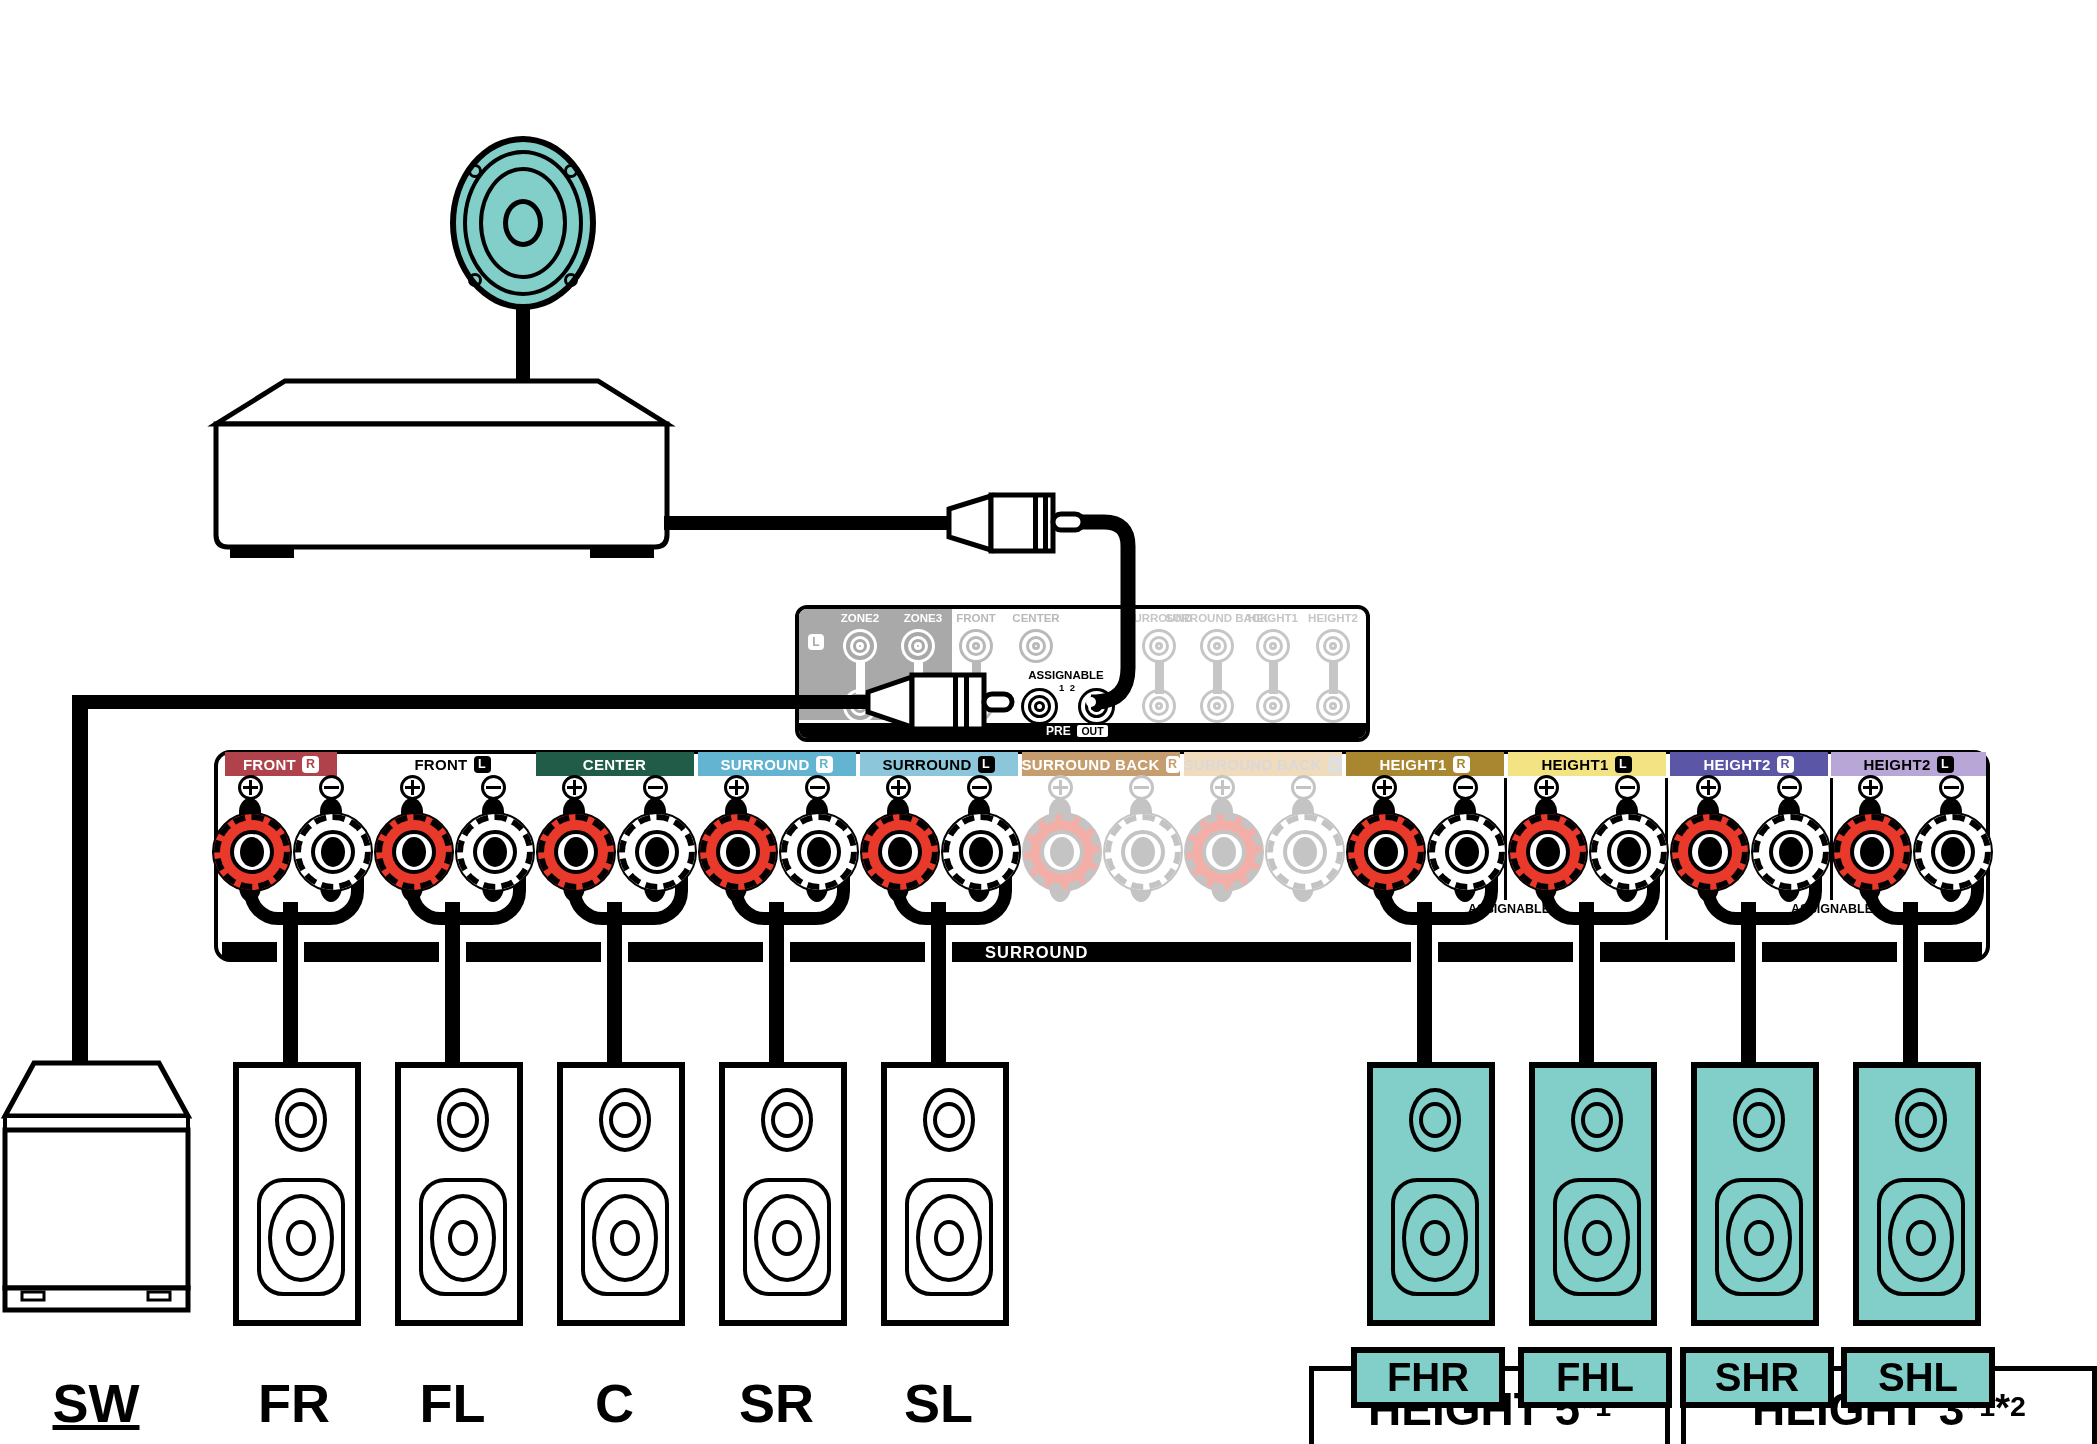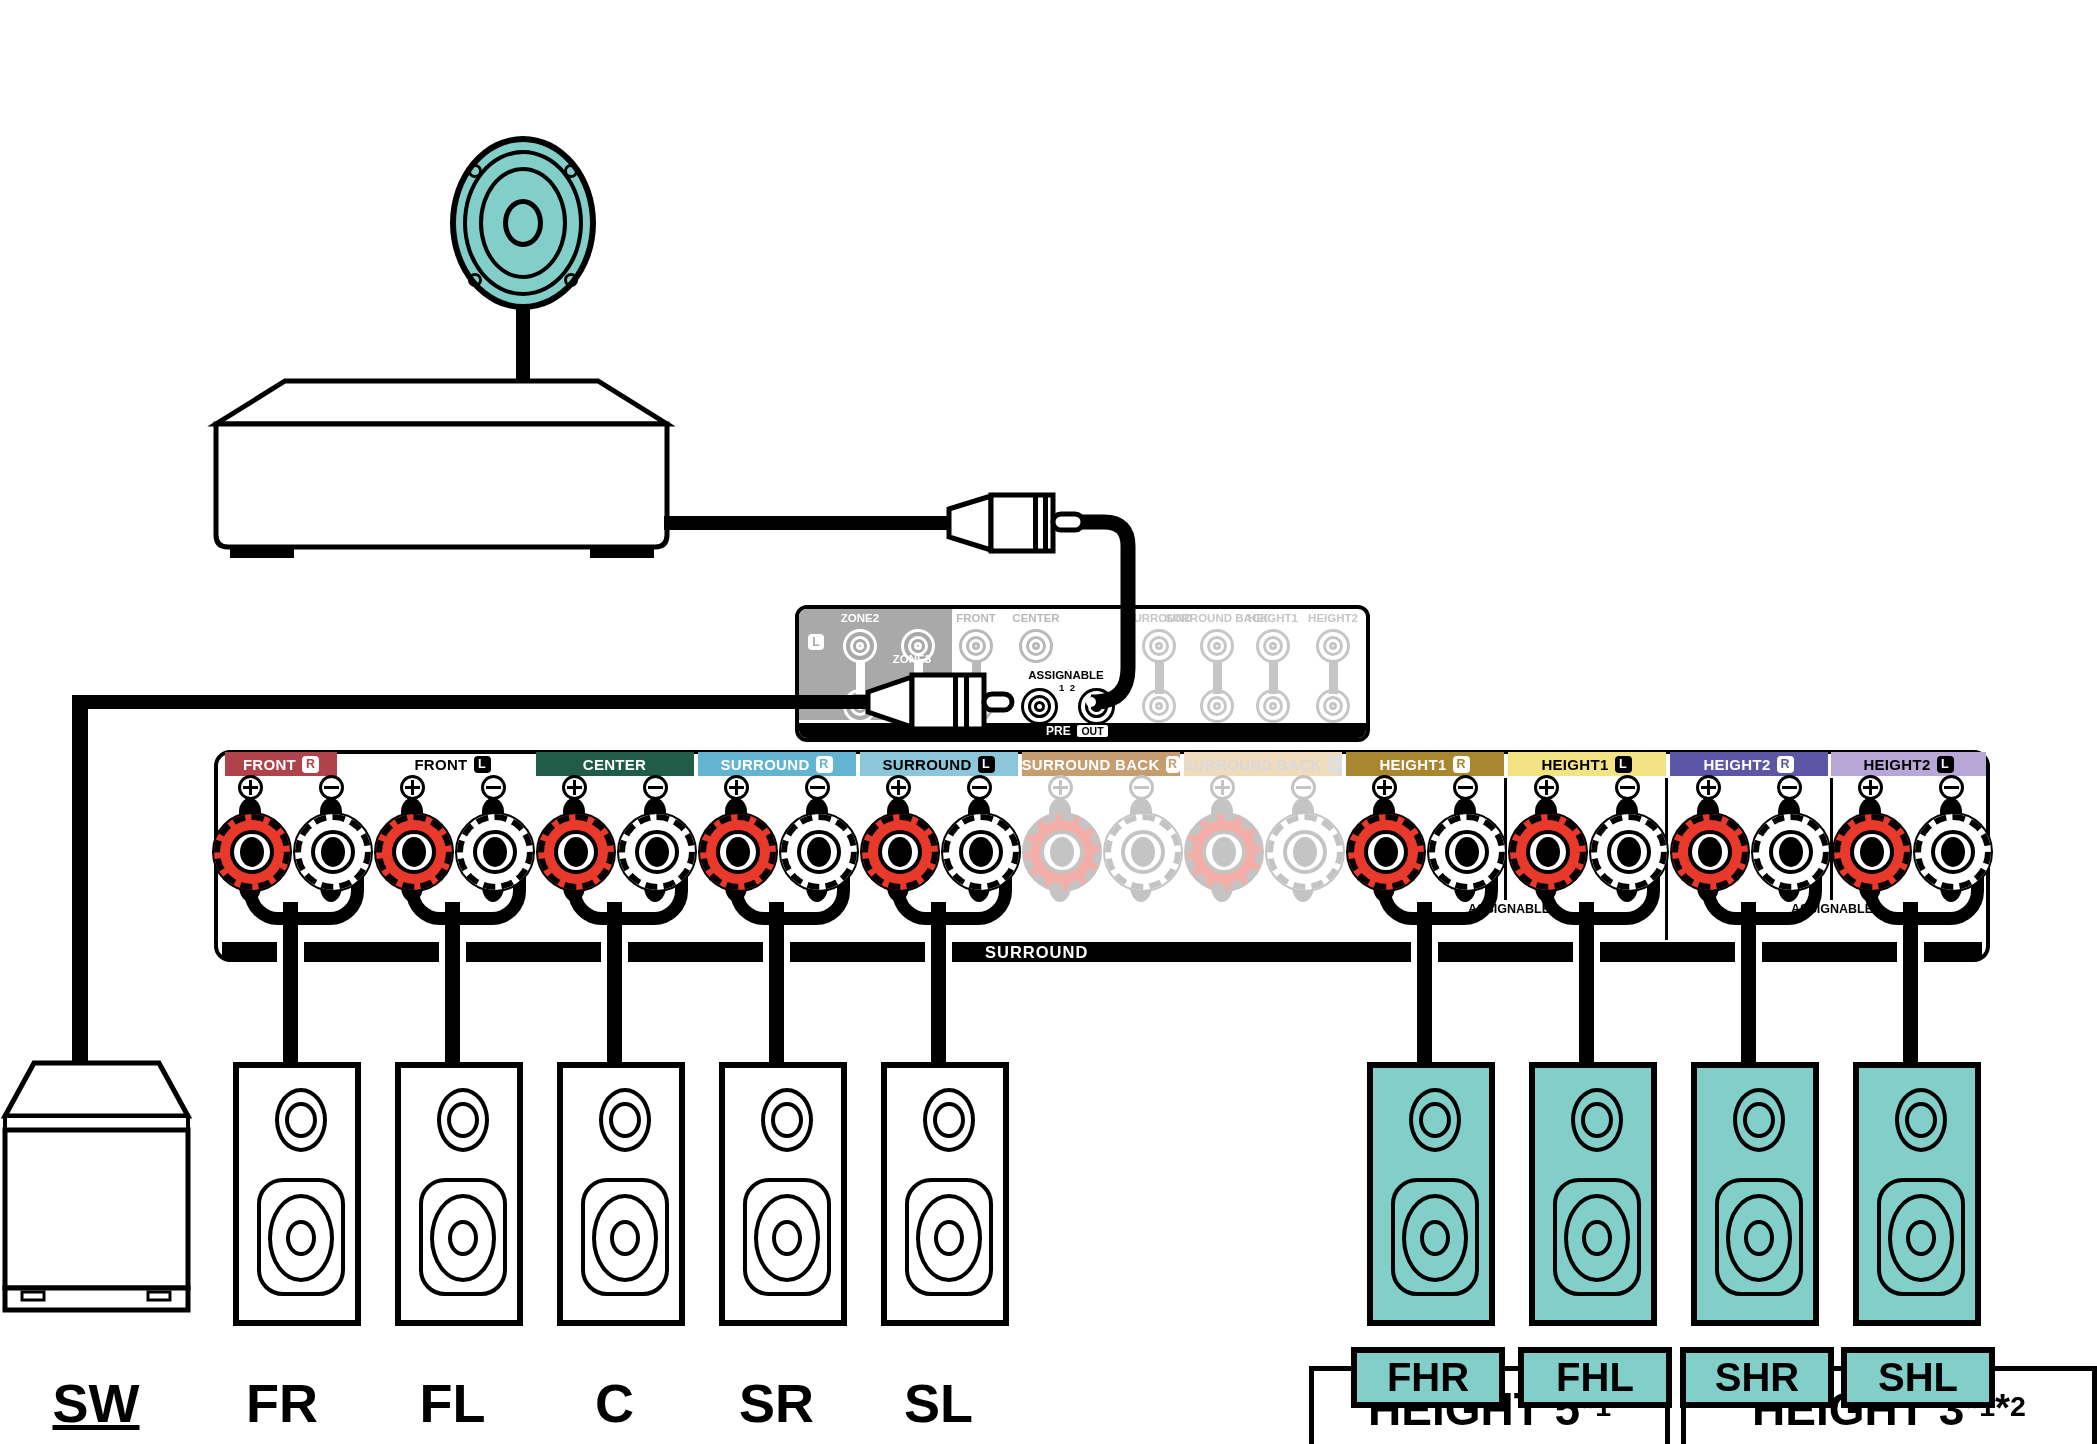--- a/index.html
+++ b/index.html
@@ -90,21 +90,21 @@
         <div class="abs b" style="left: 1px; top: 3px; width: 120px; text-align: center; font-size: 11.5px; color: rgb(255, 255, 255);">ZONE2</div>
         <div class="jack" style="left: 44px; top: 20px; --jc: #FFFFFF;">
           <div class="j2"></div>
           <div class="j3"></div>
         </div>
         <div class="jbar" style="left: 56.5px; top: 52px; height: 33px; --jc: #FFFFFF;"></div>
         <div class="jack" style="left: 44px; top: 80px; --jc: #FFFFFF;">
           <div class="j2"></div>
           <div class="j3"></div>
         </div>
-        <div class="abs b" style="left: 59px; top: 3px; width: 108px; text-align: center; font-size: 11.5px; color: rgb(255, 255, 255); margin-top: 41px;">ZONE3</div>
+        <div class="abs b" style="left: 70px; top: 3px; width: 108px; text-align: center; font-size: 11.5px; color: rgb(255, 255, 255);">ZONE3</div>
         <div class="jack" style="left: 102px; top: 20px; --jc: #FFFFFF;">
           <div class="j2"></div>
           <div class="j3"></div>
         </div>
         <div class="jbar" style="left: 114.5px; top: 52px; height: 33px; --jc: #FFFFFF;"></div>
         <div class="jack" style="left: 102px; top: 80px; --jc: #FFFFFF;">
           <div class="j2"></div>
           <div class="j3"></div>
         </div>
         <div class="abs b" style="left: 117px; top: 3px; width: 120px; text-align: center; font-size: 11.5px; color: rgb(185, 185, 185);">FRONT</div>
@@ -470,21 +470,21 @@
   <div class="botlbl" style="left:16px;text-decoration:underline;">SW</div>
 
   <div id="speaker-parts">
       <div class="spk" style="left: 232.5px; top: 1062px; width: 116px; height: 252px; z-index: 7;">
         <div class="twO"></div>
         <div class="twI"></div>
         <div class="wfO"></div>
         <div class="wfI"></div>
         <div class="wfD"></div>
       </div>
-      <div class="botlbl" style="left: 202px; z-index: 7;">FR</div>
+      <div class="botlbl" style="left: 214px; z-index: 7;">FR</div>
       <div class="spk" style="left: 394.5px; top: 1062px; width: 116px; height: 252px; z-index: 7;">
         <div class="twO"></div>
         <div class="twI"></div>
         <div class="wfO"></div>
         <div class="wfI"></div>
         <div class="wfD"></div>
       </div>
       <div class="botlbl" style="left: 372.5px; z-index: 7;">FL</div>
       <div class="spk" style="left: 556.5px; top: 1062px; width: 116px; height: 252px; z-index: 7;">
         <div class="twO"></div>

